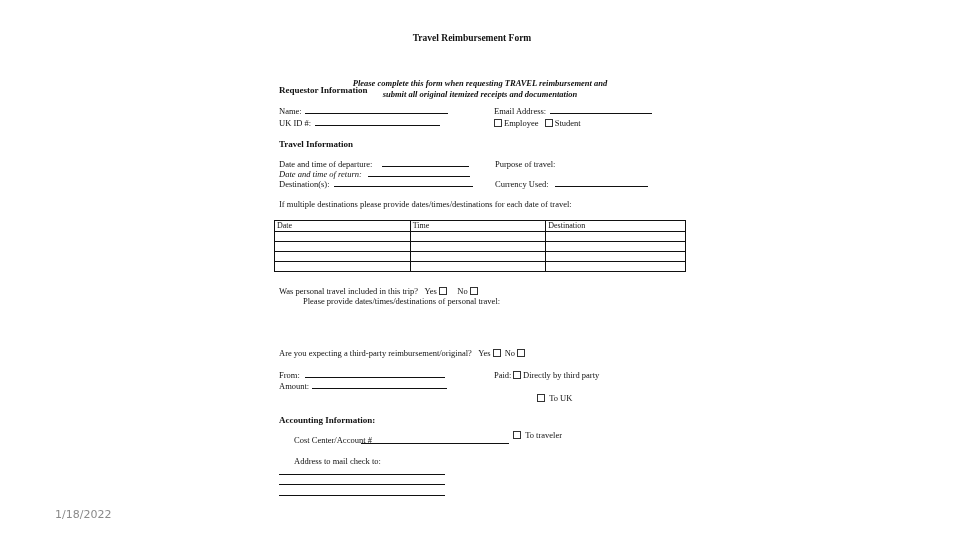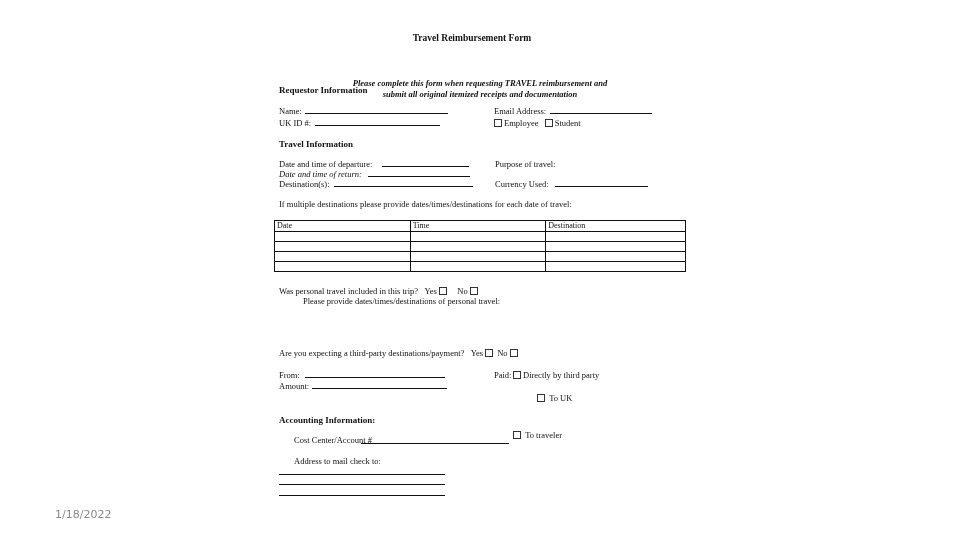--- a/index.html
+++ b/index.html
@@ -85,21 +85,21 @@
   </table>
 
 <div class="abs t" style="left:279px;top:286px;">
   <span>Was personal travel included in this trip?</span>
   &nbsp;&nbsp;<span>Yes</span><span class="cb"></span>
   &nbsp;&nbsp;&nbsp;<span>No</span><span class="cb"></span>
 </div>
 <div class="abs t" style="left:279px;top:296px;margin-left:24px;">Please provide dates/times/destinations of personal travel:</div>
 
 <div class="abs t" style="left:279px;top:348px;">
-  <span>Are you expecting a third-party destinations/payment?</span>
+  <span>Are you expecting a third-party reimbursement/original?</span>
   &nbsp;&nbsp;<span>Yes</span><span class="cb"></span>
   <span>No</span><span class="cb"></span>
 </div>
 
 <div class="abs t" style="left:279px;top:370px;">From:</div>
 <div class="line" style="left:305px;top:377px;width:140px;"></div>
 <div class="abs t" style="left:279px;top:381px;">Amount:</div>
 <div class="line" style="left:312px;top:388px;width:135px;"></div>
 
 <div class="abs t" style="left:494px;top:370px;">Paid:</div>

